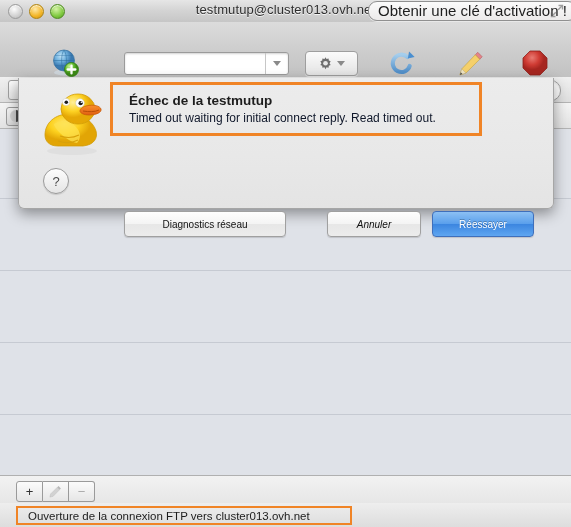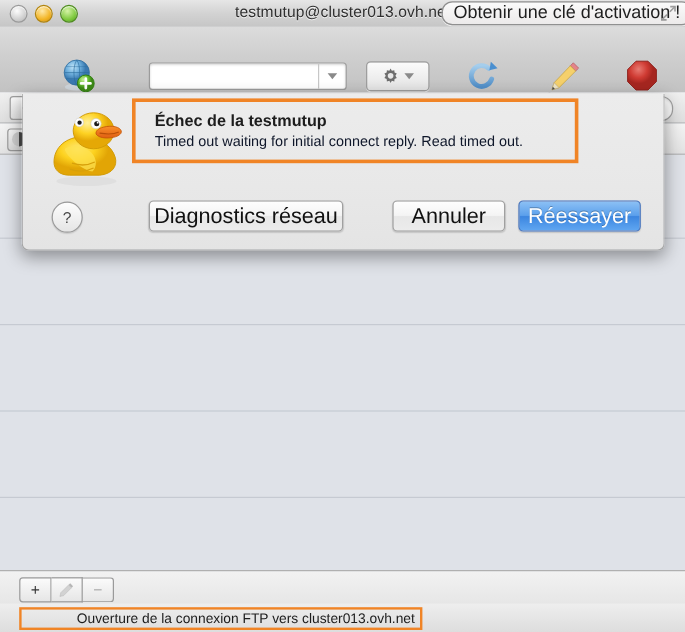--- a/index.html
+++ b/index.html
@@ -136,25 +136,26 @@
   .help-btn{
     position:absolute;left:43px;top:168px;width:24px;height:24px;border-radius:50%;
     border:1px solid #9a9a9a;
     background:linear-gradient(to bottom,#fdfdfd,#e5e5e5);
     display:flex;align-items:center;justify-content:center;
     font-size:13px;color:#4a4a4a;box-shadow:0 1px 1px rgba(0,0,0,.12);
   }
   .btn{
     position:absolute;height:24px;border:1px solid #a0a0a0;border-radius:4px;
     background:linear-gradient(to bottom,#fefefe 0%,#f4f4f4 48%,#e7e7e7 52%,#ececec 100%);
-    font-size:18px;color:#111;display:flex;align-items:center;justify-content:center;
+    font-size:10px;color:#111;display:flex;align-items:center;justify-content:center;
     box-shadow:0 1px 1px rgba(0,0,0,.14);
+    margin-top:44px;
   }
   .btn-diag{left:124px;top:167px;width:160px;}
-  .btn-cancel{left:327px;top:167px;width:92px;}
+  .btn-cancel{left:327px;top:167px;width:92px;font-style:italic;}
   .btn-retry{
     left:432px;top:167px;width:100px;
     border:1px solid #3f6fbb;
     background:linear-gradient(to bottom,#8cc0f4 0%,#5ba0ec 48%,#3c86e0 52%,#5fa6f1 100%);
     color:#fff;text-shadow:0 -1px 0 rgba(0,0,0,.28);
   }
 
   
   .bottombar{
     position:absolute;left:0;top:475px;width:571px;height:28px;
@@ -174,21 +175,21 @@
   .seg-btn.dim{color:#a8a8a8;}
   .statusbar{
     position:absolute;left:0;top:503px;width:571px;height:24px;
     background:linear-gradient(to bottom,#eeeeee,#dddddd);
   }
   .status-hl{
     position:absolute;left:16px;top:506px;width:336px;height:19px;
     border:2px solid #f08426;box-sizing:border-box;
     display:flex;align-items:center;
   }
-  .status-text{font-size:11.5px;color:#1c1c1c;padding-left:10px;white-space:nowrap;margin-left:36px;}
+  .status-text{font-size:11.5px;color:#1c1c1c;padding-left:10px;white-space:nowrap;}
 </style>
 </head>
 <body>
 
 <div class="window">
 
   <div class="titlebar">
     <div class="lights">
       <div class="light l-close"></div>
       <div class="light l-min"></div>

